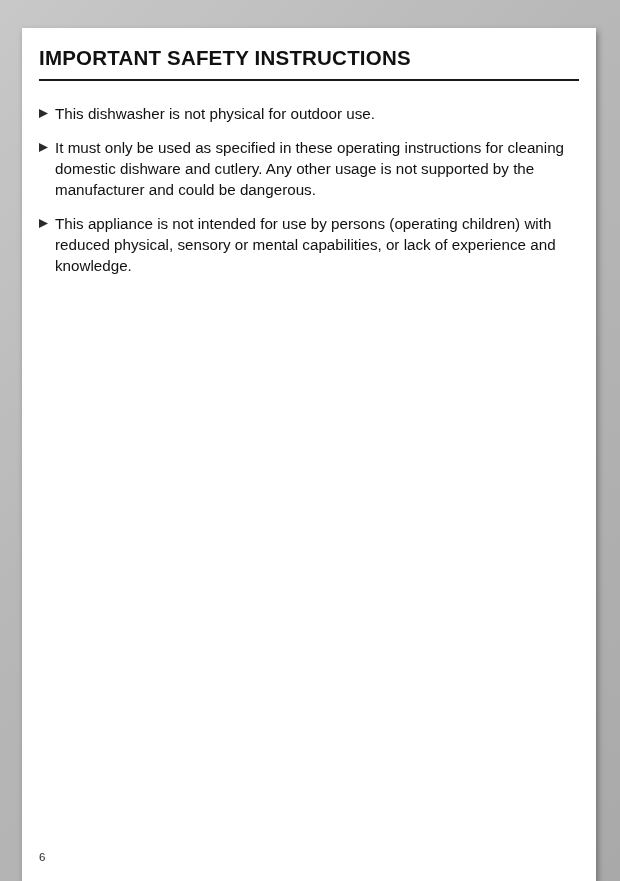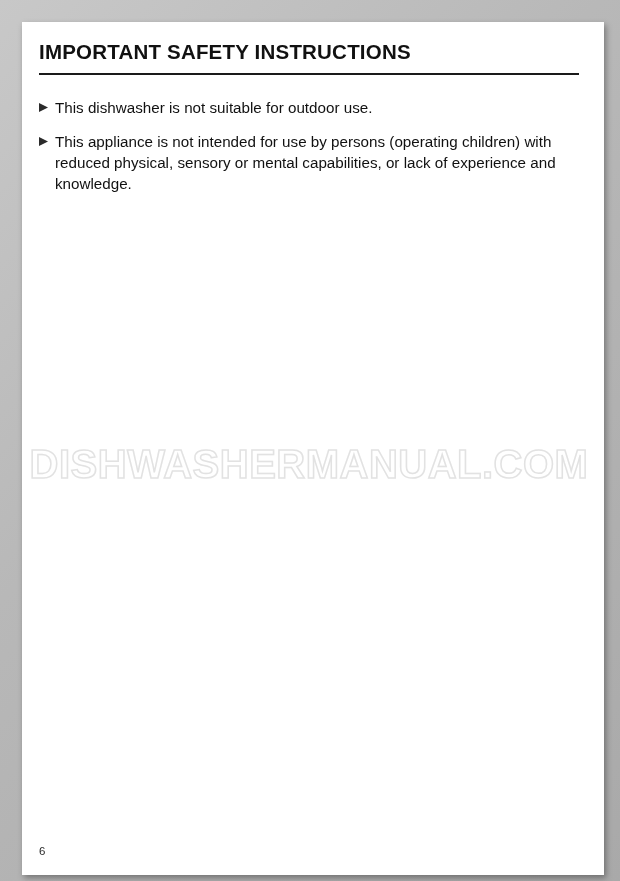--- a/index.html
+++ b/index.html
@@ -17,26 +17,25 @@
     position: absolute;
     left: 0;
     top: 0;
     width: 620px;
     height: 881px;
     background: linear-gradient(135deg, #c8c8c8 0%, #b8b8b8 40%, #a9a9a9 100%);
   }
   .page-sheet {
     position: absolute;
     left: 22px;
-    top: 22px;
+    top: 28px;
     width: 574px;
     height: 853px;
     background: #ffffff;
     box-shadow: 2px 3px 6px rgba(0,0,0,0.35);
-    padding-left: 8px;
   }
   .content {
     position: absolute;
     left: 17px;
     top: 18px;
     width: 540px;
     height: 800px;
   }
   .doc-title {
     font-size: 20.5px;
@@ -116,33 +115,40 @@
       <div class="title-rule"></div>
 
 
 
       <div class="bullet-item">
         <span class="bullet-marker">
           <svg width="9" height="9" viewBox="0 0 9 9">
               <polygon points="0,0 9,4.5 0,9" fill="#2b2b2b"></polygon>
             </svg>
         </span>
-        <span class="bullet-text">This dishwasher is not suitable for outdoor use.</span>
+        <span class="bullet-text">This dishwasher is not physical for outdoor use.</span>
       </div>
 
+      <div class="bullet-item">
+        <span class="bullet-marker">
+          <svg width="9" height="9" viewBox="0 0 9 9">
+              <polygon points="0,0 9,4.5 0,9" fill="#2b2b2b"></polygon>
+            </svg>
+        </span>
+        <span class="bullet-text">It must only be used as specified in these operating instructions for cleaning domestic dishware and cutlery. Any other usage is not supported by the manufacturer and could be dangerous.</span>
+      </div>
 
       <div class="bullet-item">
         <span class="bullet-marker">
           <svg width="9" height="9" viewBox="0 0 9 9">
               <polygon points="0,0 9,4.5 0,9" fill="#2b2b2b"></polygon>
             </svg>
         </span>
         <span class="bullet-text">This appliance is not intended for use by persons (operating children) with reduced physical, sensory or mental capabilities, or lack of experience and knowledge.</span>
       </div>
 
     </div>
 
-    <div class="watermark">DISHWASHERMANUAL.COM</div>
 
     <div class="page-number">6</div>
 
   </div>
 </div>
 
 </body></html>

